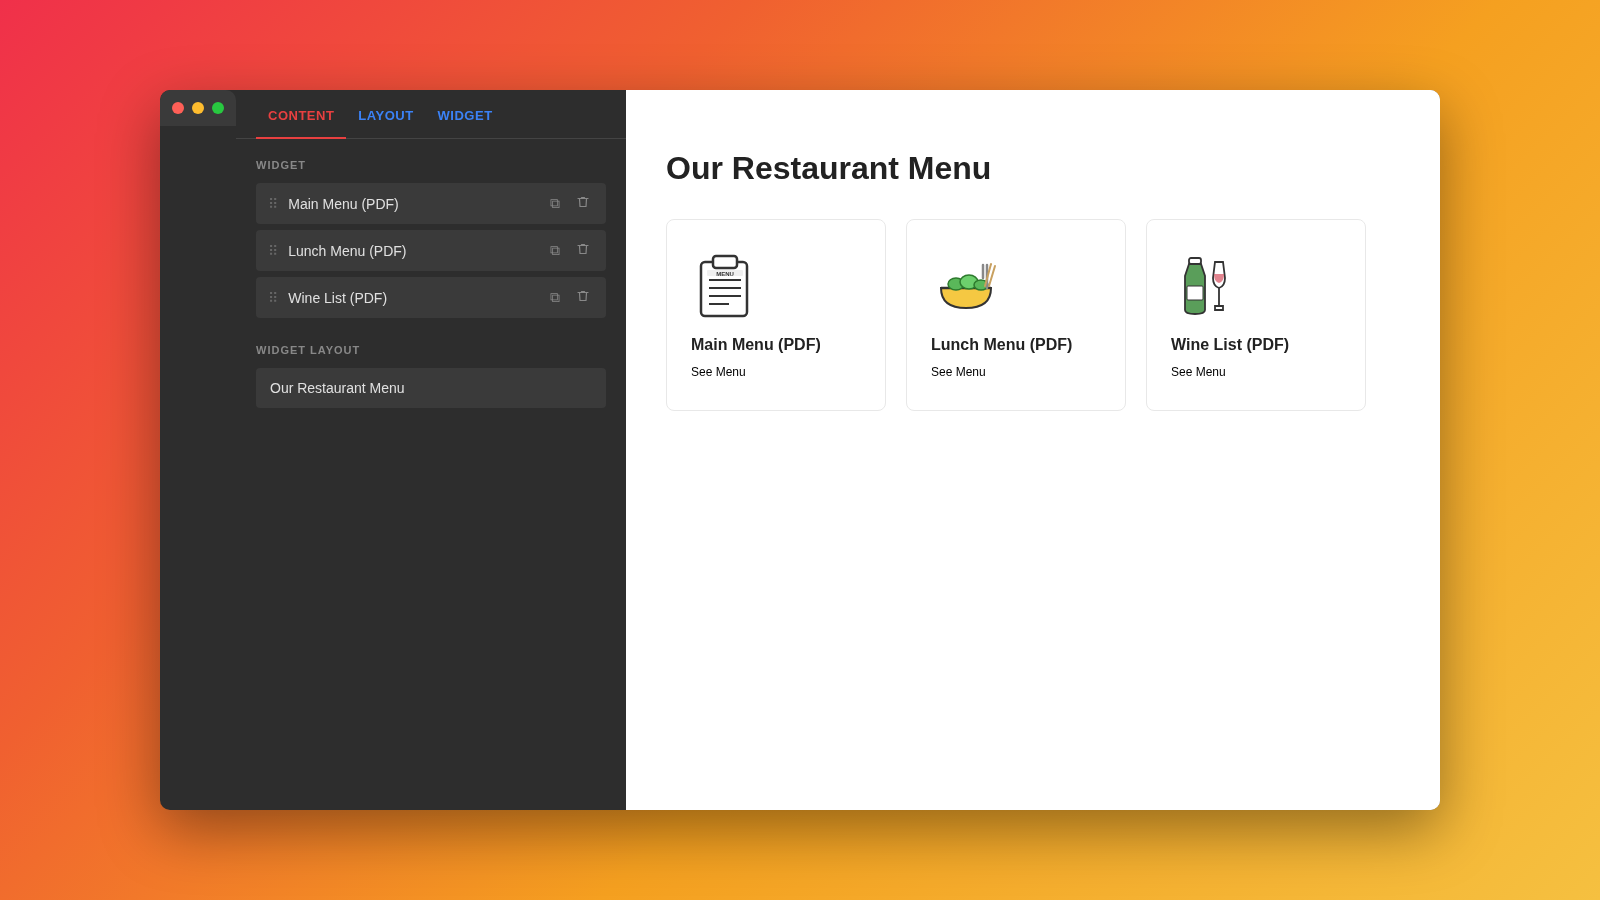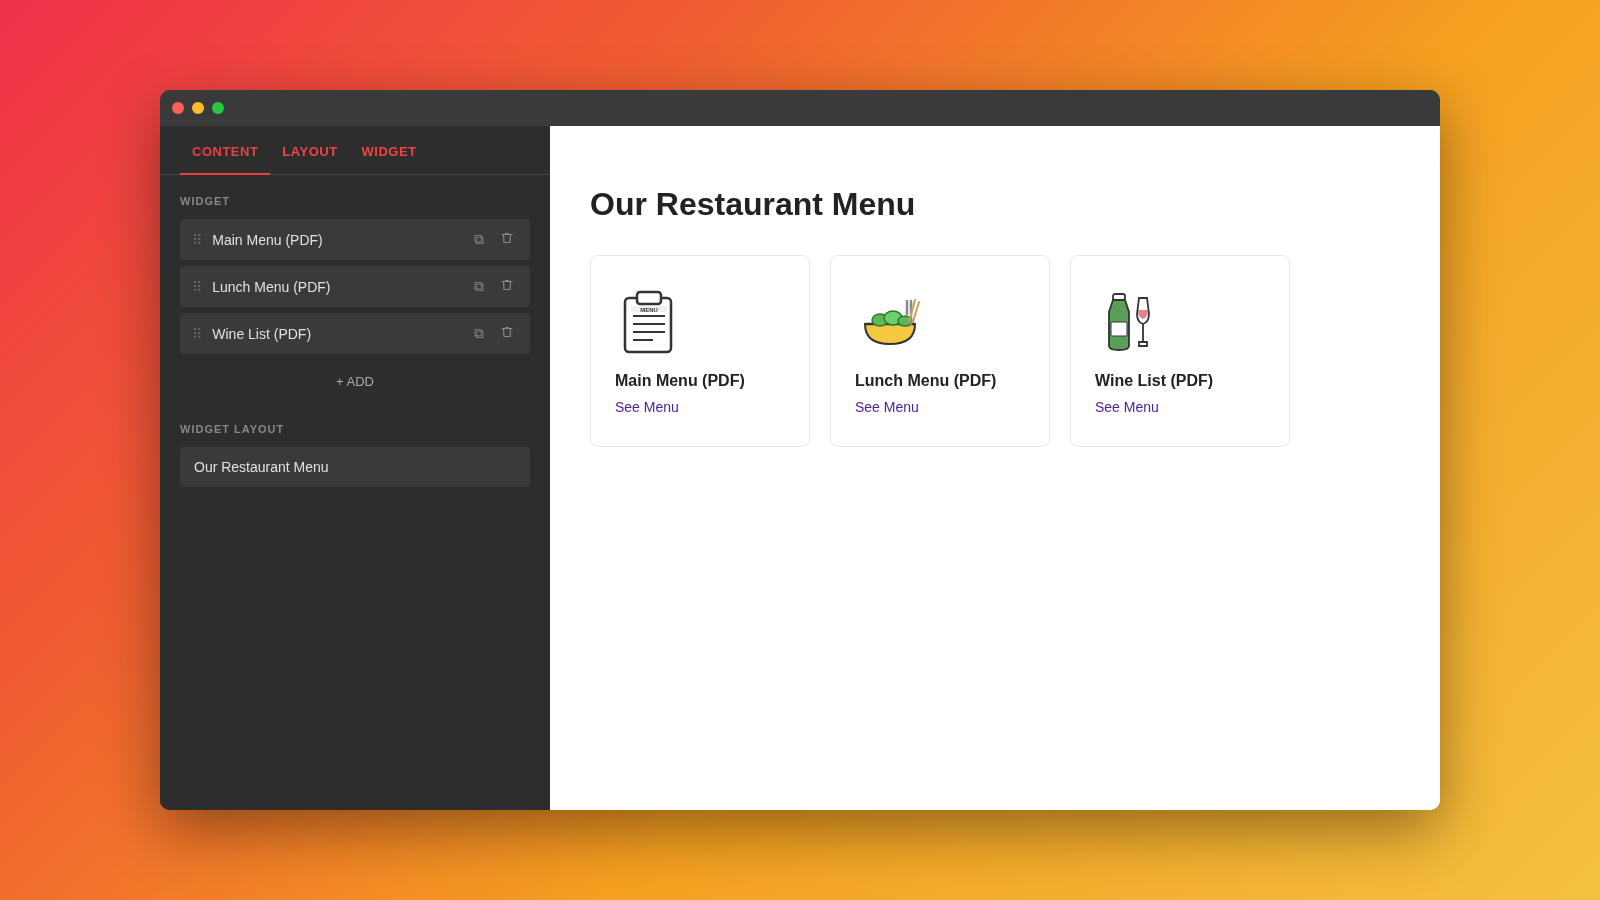--- a/index.html
+++ b/index.html
@@ -12,21 +12,21 @@
       justify-content: center;
       font-family: -apple-system, BlinkMacSystemFont, 'Segoe UI', sans-serif;
       overflow: hidden;
     }
     .window {
       width: 1280px;
       height: 720px;
       background: #2d2d2d;
       border-radius: 10px;
       display: flex;
-      flex-direction: column;
+      flex-direction: row;
       box-shadow: 0 20px 60px rgba(0,0,0,0.4);
       overflow: hidden;
     }
     .titlebar {
       background: #3a3a3a;
       height: 36px;
       display: flex;
       align-items: center;
       padding: 0 12px;
       flex-shrink: 0;
@@ -62,21 +62,21 @@
       display: flex;
       padding: 0 20px;
       border-bottom: 1px solid #444;
       flex-shrink: 0;
     }
     .tab {
       padding: 18px 12px 14px;
       font-size: 13px;
       font-weight: 600;
       cursor: pointer;
-      color: #ef4444;
+      color: #3b82f6;
       letter-spacing: 0.5px;
     }
     .tab.active {
       color: #e84040;
       border-bottom: 2px solid #e84040;
       margin-bottom: -1px;
     }
     .sidebar-section {
       padding: 20px 20px 0;
     }
@@ -182,22 +182,22 @@
       height: 70px;
       margin-bottom: 16px;
     }
     .menu-card-title {
       font-size: 16px;
       font-weight: 600;
       color: #222;
       margin-bottom: 8px;
     }
     .menu-card-link {
-      color: #4c1d95;
-      font-size: 14px;
+      color: #000000;
+      font-size: 12px;
       text-decoration: none;
       cursor: pointer;
     }
   </style>
 </head>
 <body>
 
 <div class="window">
 
   <div class="titlebar">
@@ -253,21 +253,20 @@
           <div class="file-actions">
             <button class="file-action-btn">⧉</button>
             <button class="file-action-btn">
               <svg width="14" height="14" viewBox="0 0 14 14" fill="none" xmlns="http://www.w3.org/2000/svg">
                 <path d="M2 3.5h10M5.5 3.5V2.5h3v1M3.5 3.5l.5 8h6l.5-8" stroke="#888" stroke-width="1.2" stroke-linecap="round" stroke-linejoin="round"></path>
               </svg>
             </button>
           </div>
         </div>
 
-        <button class="add-btn">+ ADD</button>
       </div>
 
       <div class="widget-title-section">
         <div class="section-label">WIDGET LAYOUT</div>
         <input class="widget-title-input" type="text" value="Our Restaurant Menu" placeholder="Add Widget Title" style="">
       </div>
     </div>
 
     <div class="preview">
       <div class="preview-content">

